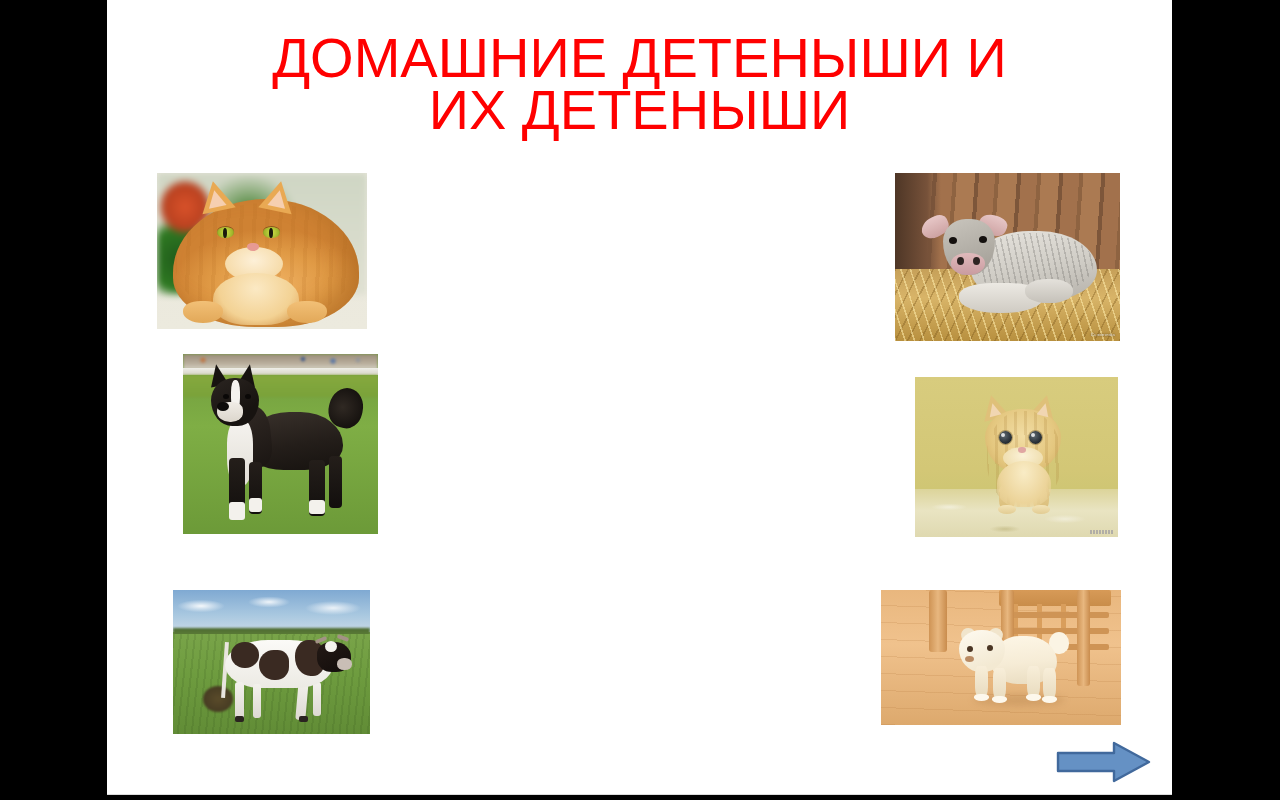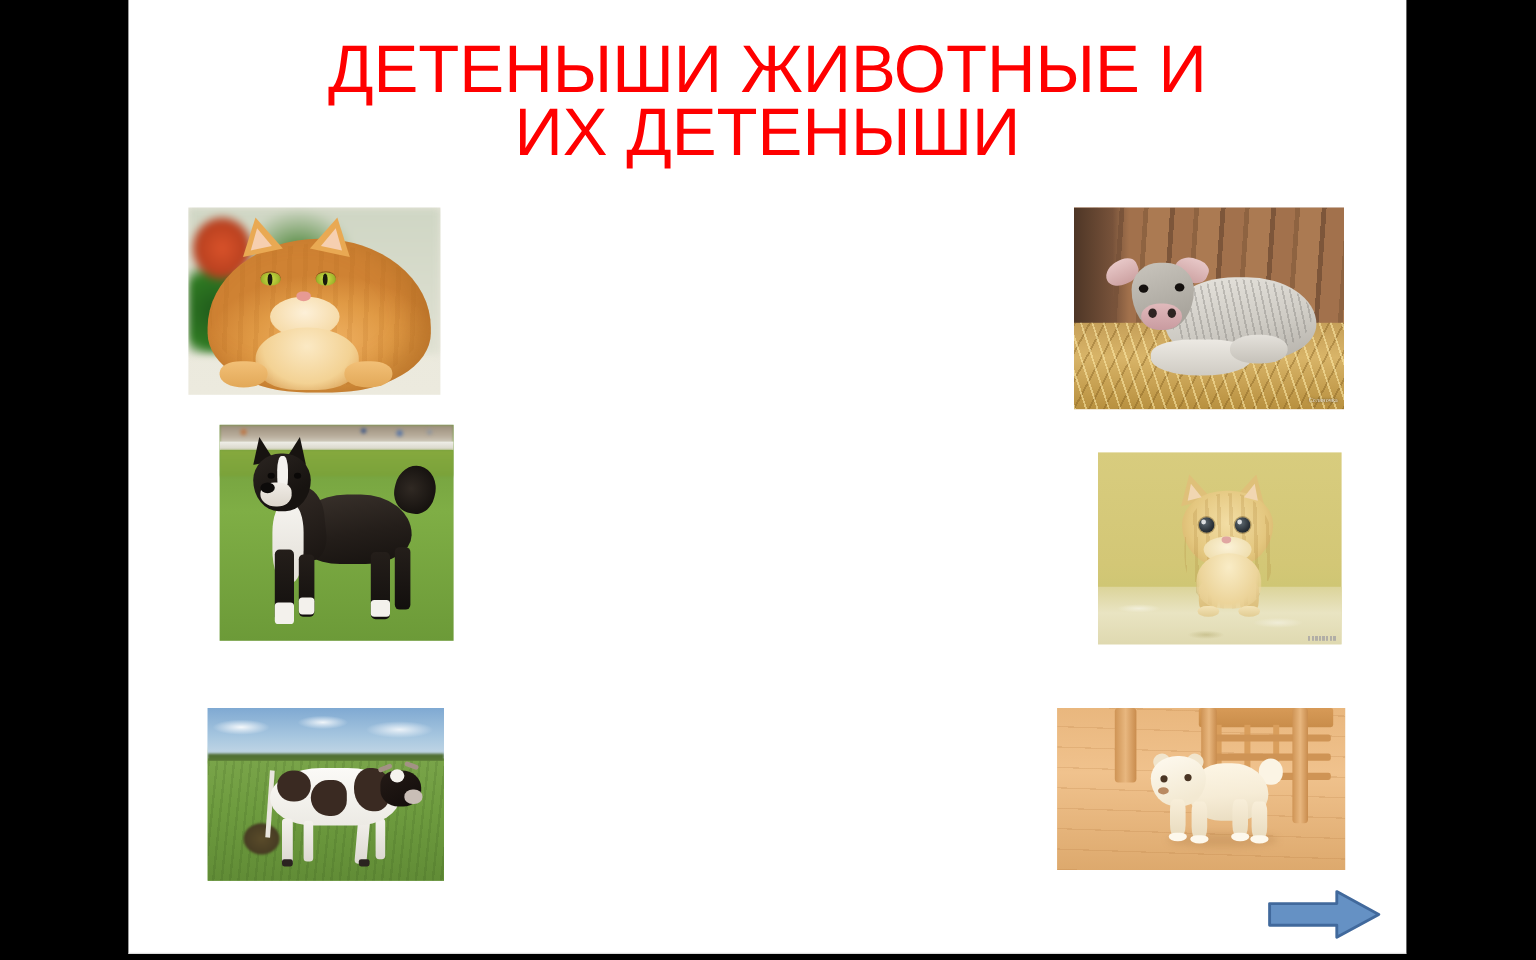--- a/index.html
+++ b/index.html
@@ -340,21 +340,21 @@
 </head>
 <body>
 
 <div id="screen">
 
   <div class="bar-left"></div>
   <div class="bar-right"></div>
 
   <div id="slide">
 
-    <div id="title">ДЕТЕНЫШИ ЖИВОТНЫЕ И
+    <div id="title">ДОМАШНИЕ ДЕТЕНЫШИ И
 ИХ ДЕТЕНЫШИ</div>
 
     <div class="photo" id="photo-cat">
       <div class="cat-bgblur"></div>
       <div class="cat-body"></div>
       <div class="cat-stripes"></div>
       <div class="cat-ear l"></div>
       <div class="cat-ear r"></div>
       <div class="cat-head"></div>
       <div class="cat-ear-in l"></div>

